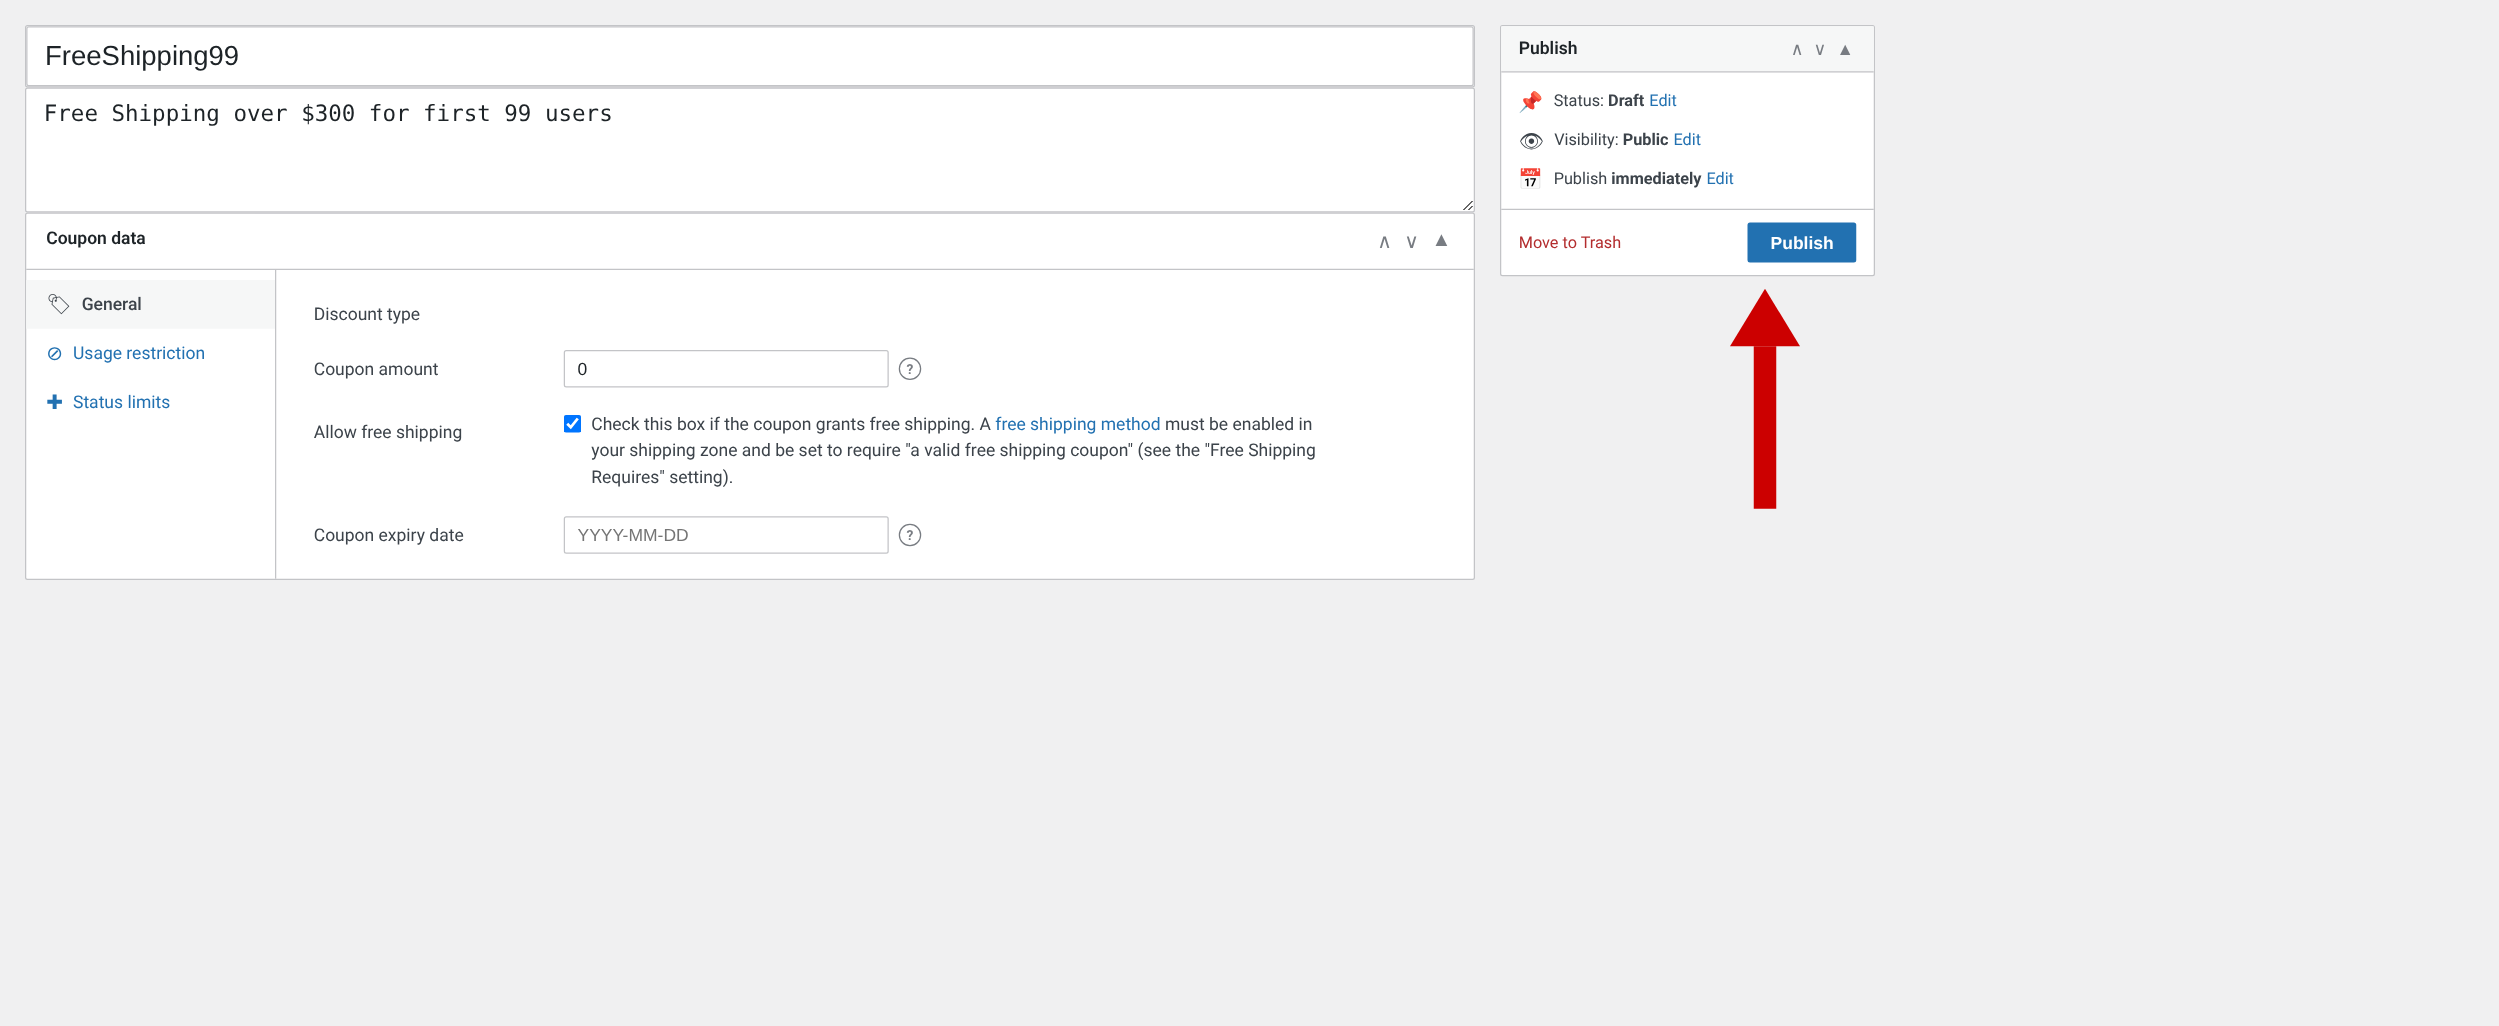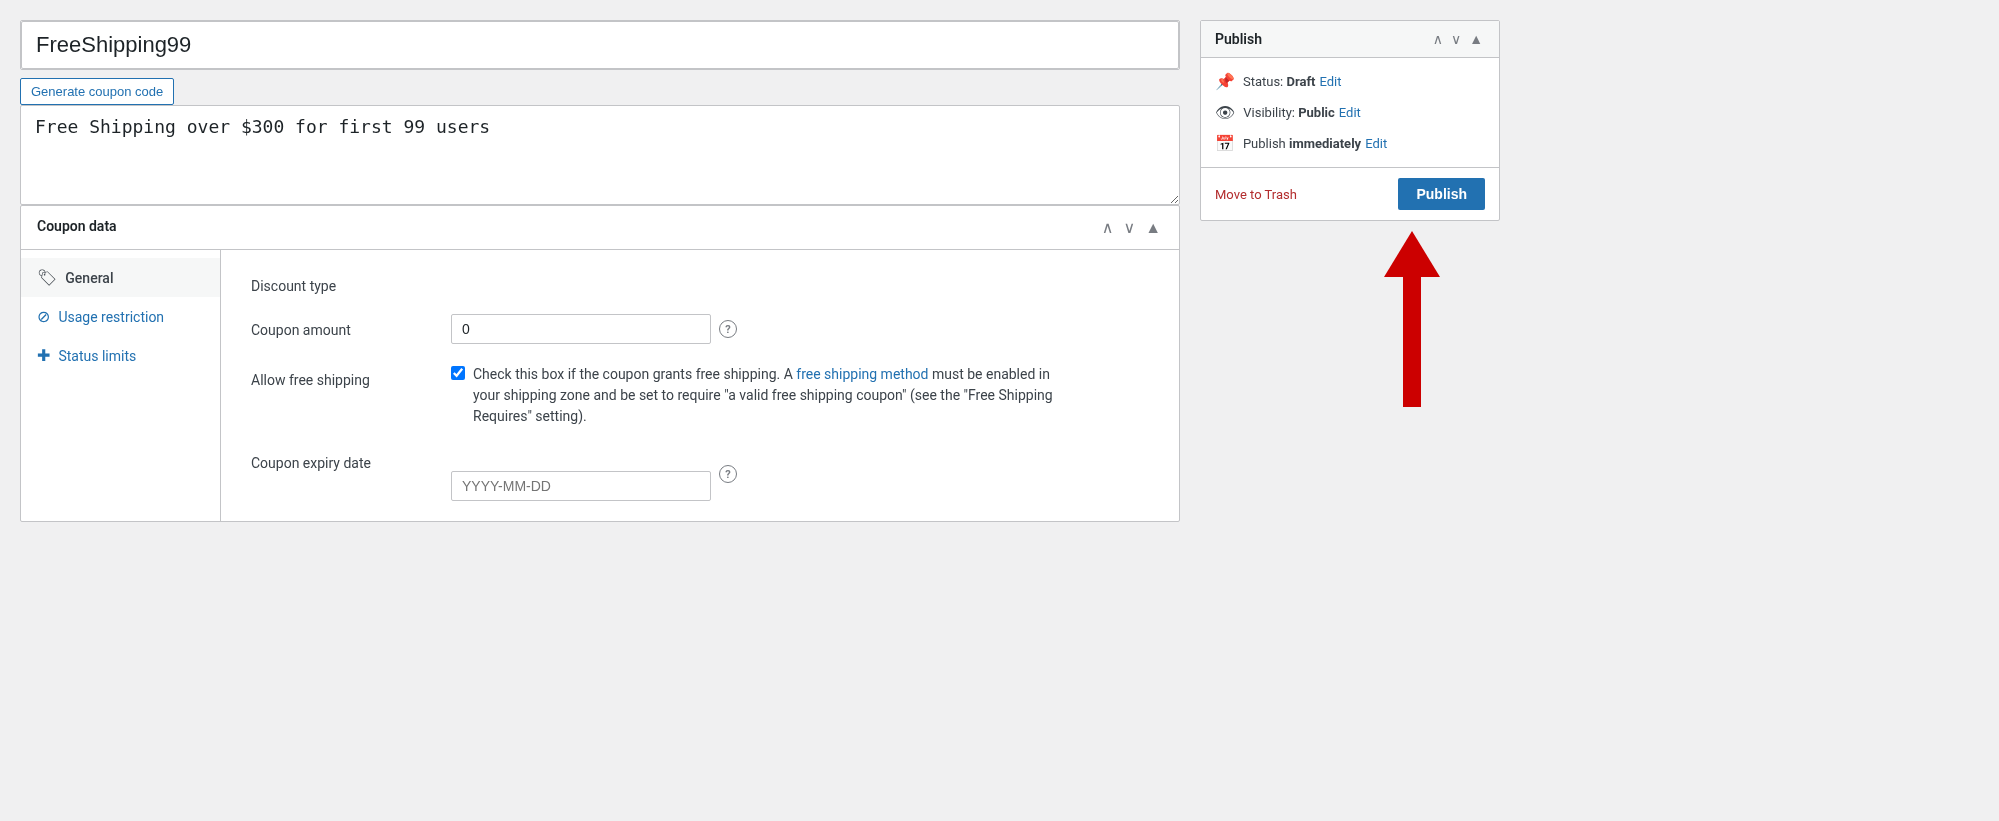--- a/index.html
+++ b/index.html
@@ -202,21 +202,20 @@
     }
     .expiry-input {
       background: #fff;
       border: 1px solid #c3c4c7;
       border-radius: 2px;
       padding: 6px 10px;
       font-size: 14px;
       color: #ec4899;
       width: 260px;
       outline: none;
-      margin-top: 24px;
     }
 
     
     .sidebar {
       width: 300px;
       display: flex;
       flex-direction: column;
       gap: 0;
       position: relative;
     }
@@ -310,23 +309,20 @@
   </style>
 </head>
 <body>
 
 <div class="main-content">
 
   <div class="top-input-wrapper">
     <input type="text" class="coupon-code-input" value="FreeShipping99" style="">
   </div>
 
-  <div>
-    <button class="generate-btn">Generate coupon code</button>
-  </div>
 
   <textarea class="description-area" style="">Free Shipping over $300 for first 99 users</textarea>
 
   <div class="coupon-data-box">
     <div class="coupon-data-header">
       <span>Coupon data</span>
       <div class="coupon-data-header-controls">
         <button class="header-control-btn">∧</button>
         <button class="header-control-btn">∨</button>
         <button class="header-control-btn">▲</button>

